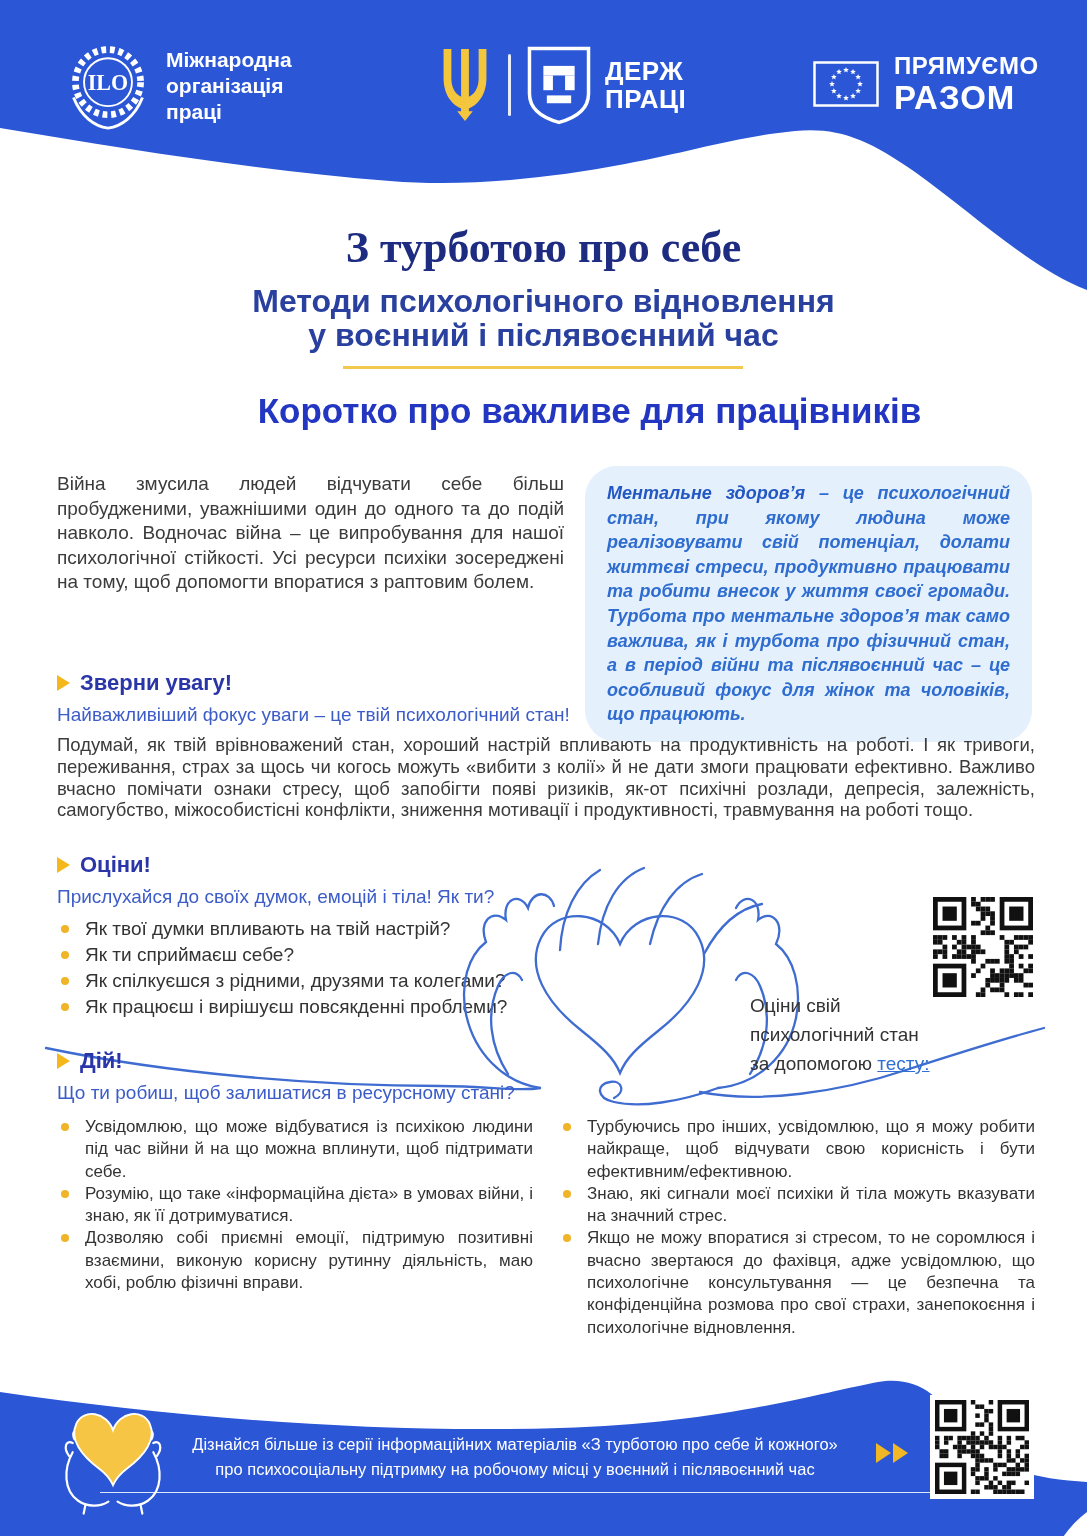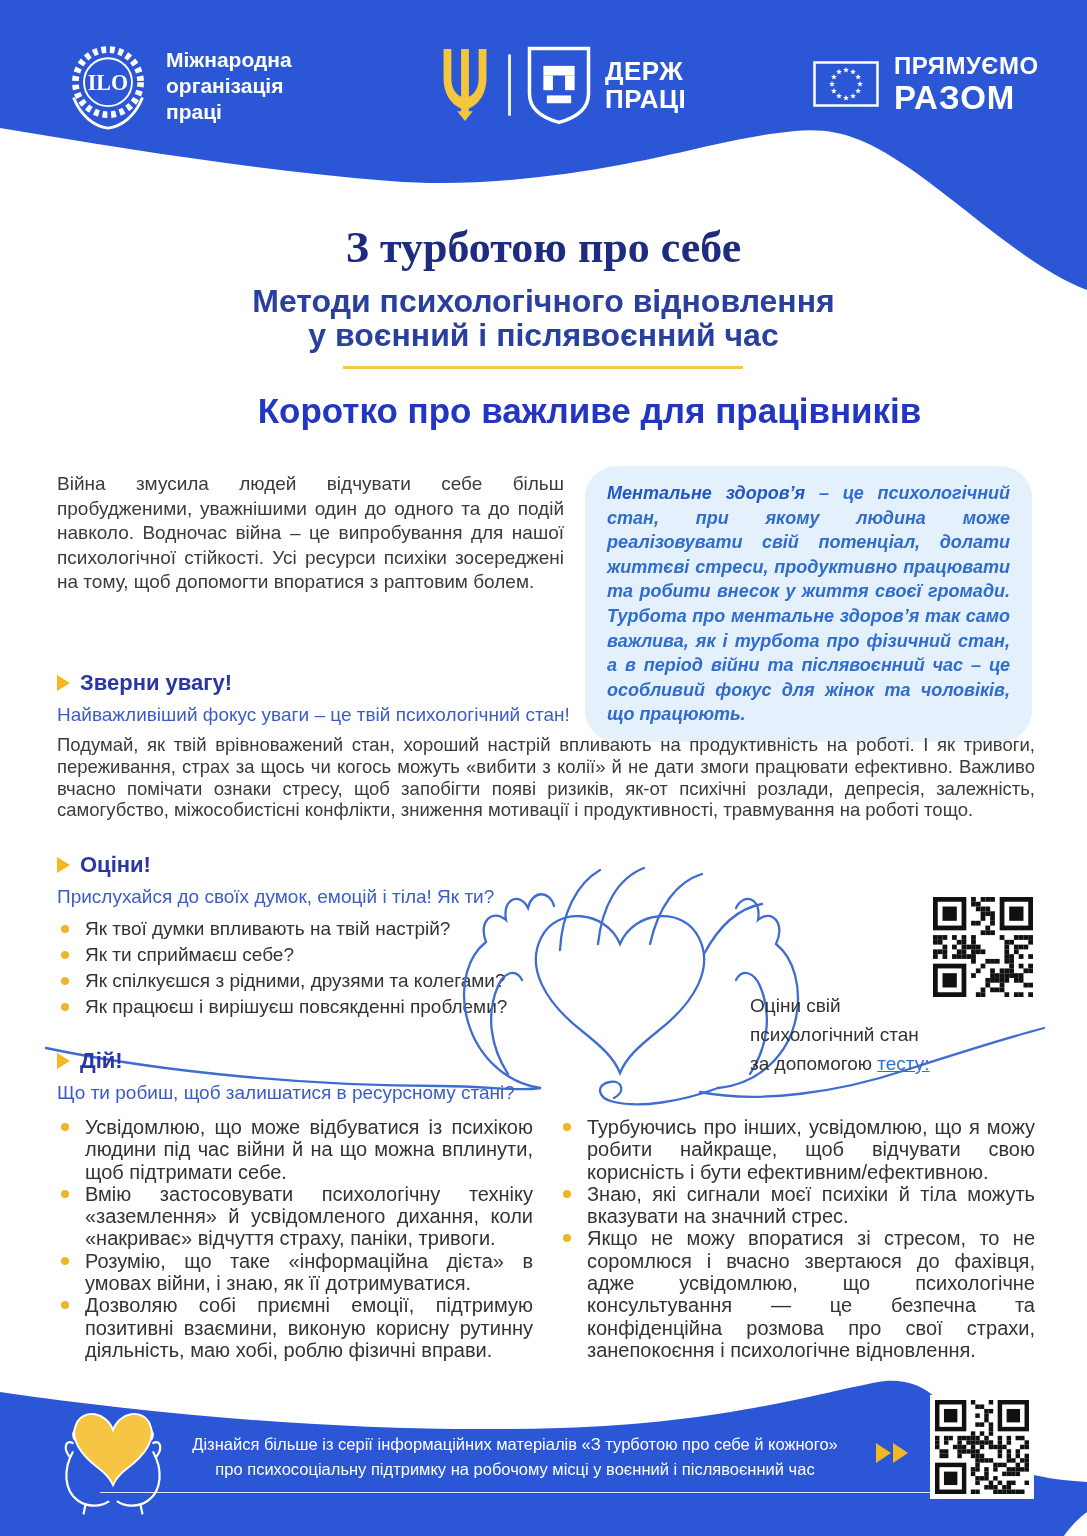--- a/index.html
+++ b/index.html
@@ -43,21 +43,21 @@
   .sec-lead{position:absolute;left:57px;font-size:19px;color:#3c5cc8;text-align:center;}
   .sec-body{position:absolute;left:57px;width:978px;font-size:18.5px;line-height:21.8px;
       text-align:justify;color:#3b3b3b;}
 
   ul.blist{list-style:none;margin:0;padding:0;}
   ul.blist li{display:flex;align-items:flex-start;}
   .dot{flex:0 0 8px;width:8px;height:8px;border-radius:50%;background:#F0B429;margin:7px 16px 0 4px;}
   .assess-list{position:absolute;top:918px;left:57px;width:470px;font-size:19px;line-height:22px;}
   .assess-list li{margin-bottom:4px;}
   .act-cols{position:absolute;top:1116px;left:57px;width:978px;display:flex;gap:26px;}
-  .act-col{width:476px;font-size:20px;line-height:22.3px;}
+  .act-col{width:476px;font-size:17px;line-height:22.3px;}
   .act-col li span.btxt{text-align:justify;}
 
   .hands-illustration{position:absolute;top:852px;left:40px;pointer-events:none;}
 
   .qr-caption{position:absolute;top:952px;left:750px;width:185px;font-size:19px;line-height:29px;color:#333;margin-top:39px;}
   .test-link{color:#2f6fd3;text-decoration:underline;cursor:pointer;}
   .assess-qr{position:absolute;top:897px;left:933px;width:100px;height:100px;background:#fff;}
 
   
   .footer-wave{position:absolute;top:1336px;left:0;}
@@ -336,24 +336,20 @@
     <div class="tri"></div>
     <span>Дій!</span>
   </div>
   <div class="sec-lead" style="top:1082px;">Що ти робиш, щоб залишатися в ресурсному стані?</div>
 
   <div class="act-cols">
     <ul class="blist act-col">
       <li>
           <span class="dot"></span>
           <span class="btxt">Усвідомлюю, що може відбуватися із психікою людини під час війни й на що можна вплинути, щоб підтримати себе.</span>
-        </li>
-      <li>
-          <span class="dot"></span>
-          <span class="btxt">Вмію застосовувати психологічну техніку «заземлення» й усвідомленого дихання, коли «накриває» відчуття страху, паніки, тривоги.</span>
         </li>
       <li>
           <span class="dot"></span>
           <span class="btxt">Розумію, що таке «інформаційна дієта» в умовах війни, і знаю, як її дотримуватися.</span>
         </li>
       <li>
           <span class="dot"></span>
           <span class="btxt">Дозволяю собі приємні емоції, підтримую позитивні взаємини, виконую корисну рутинну діяльність, маю хобі, роблю фізичні вправи.</span>
         </li>
     </ul>

